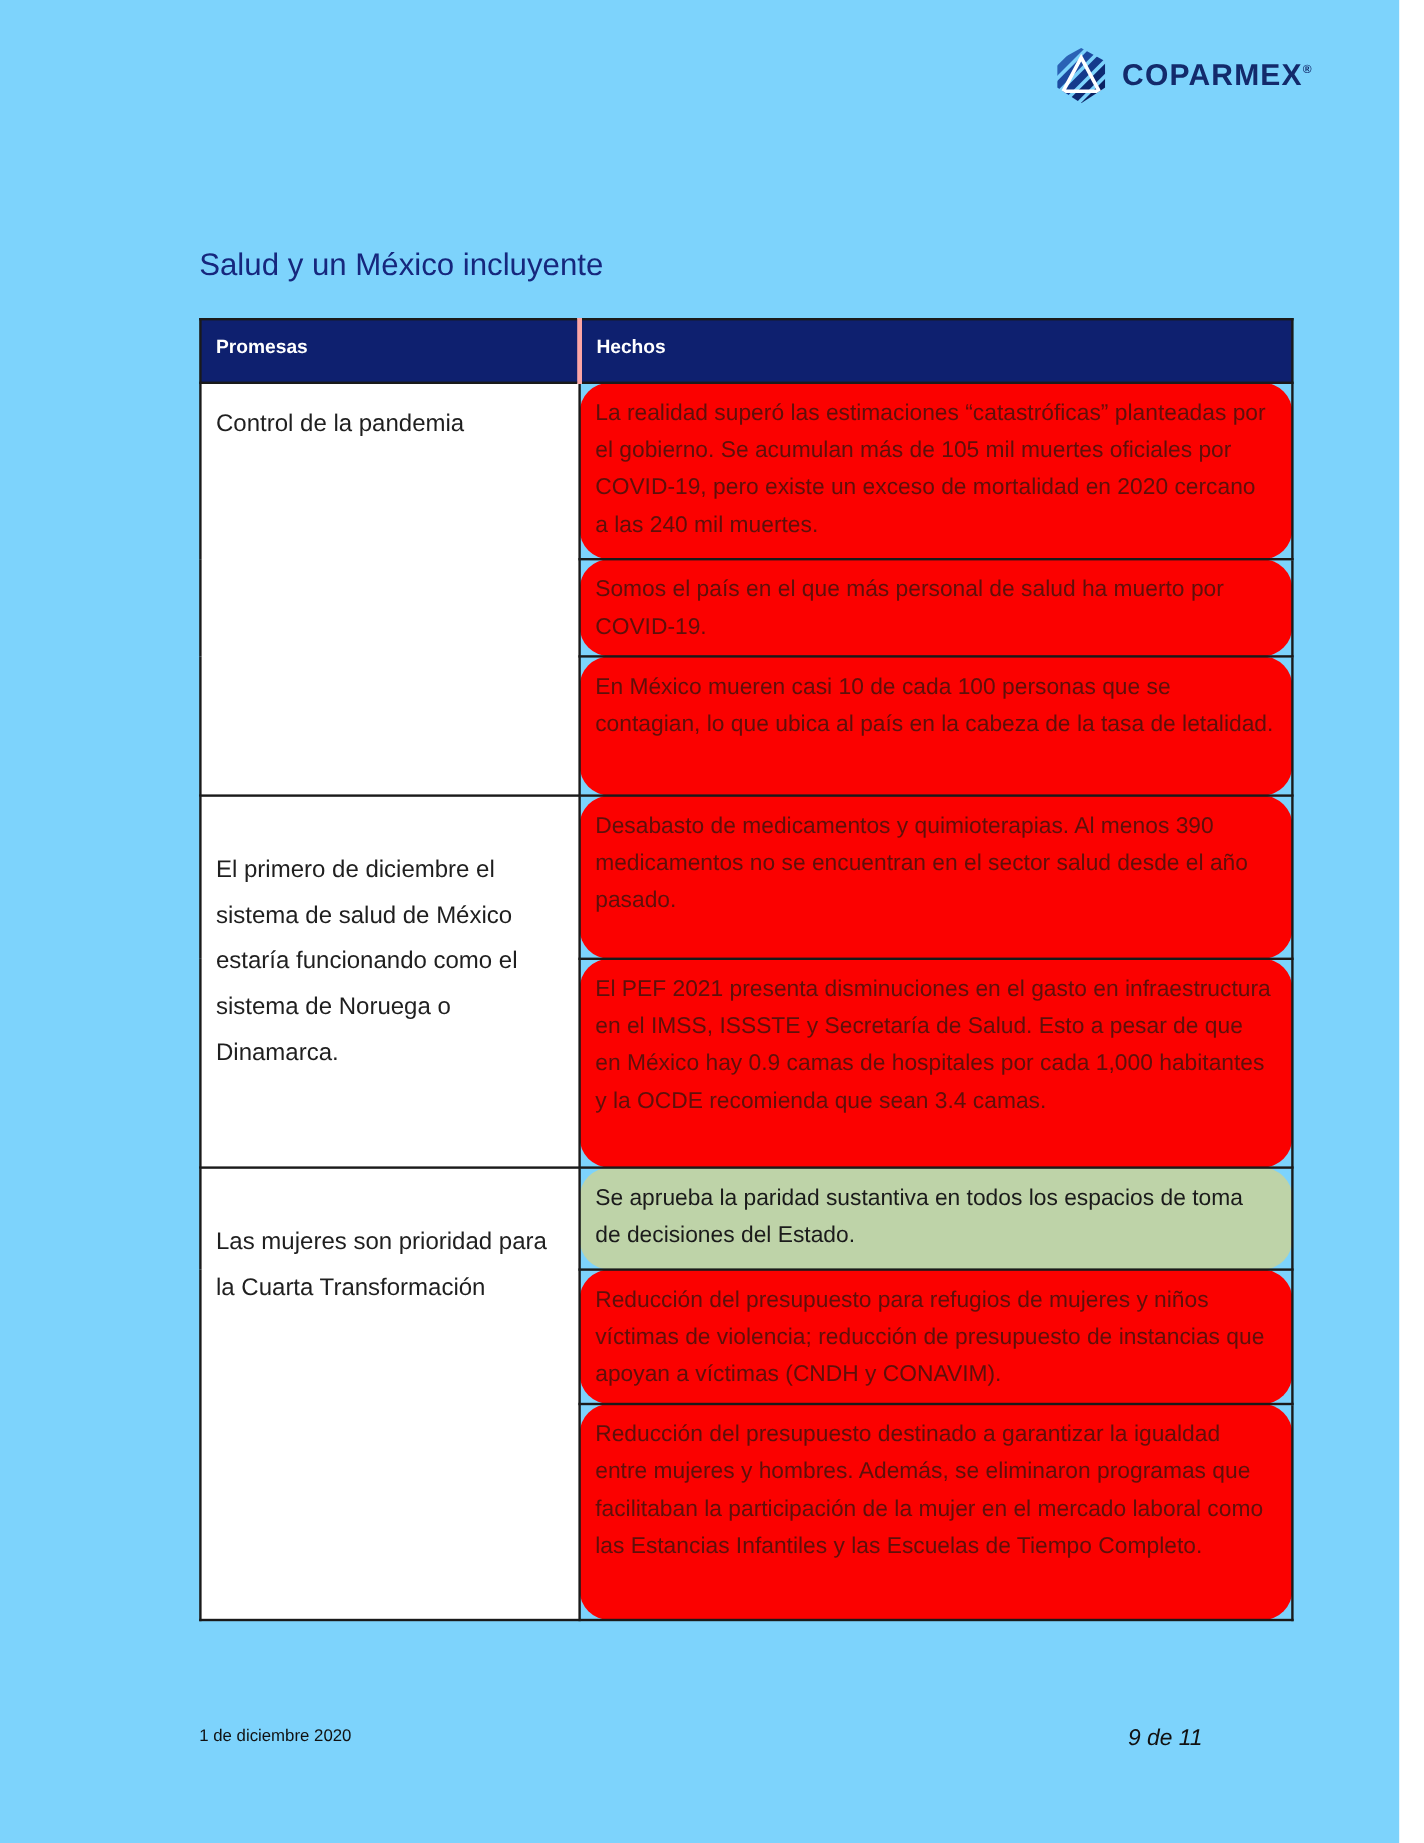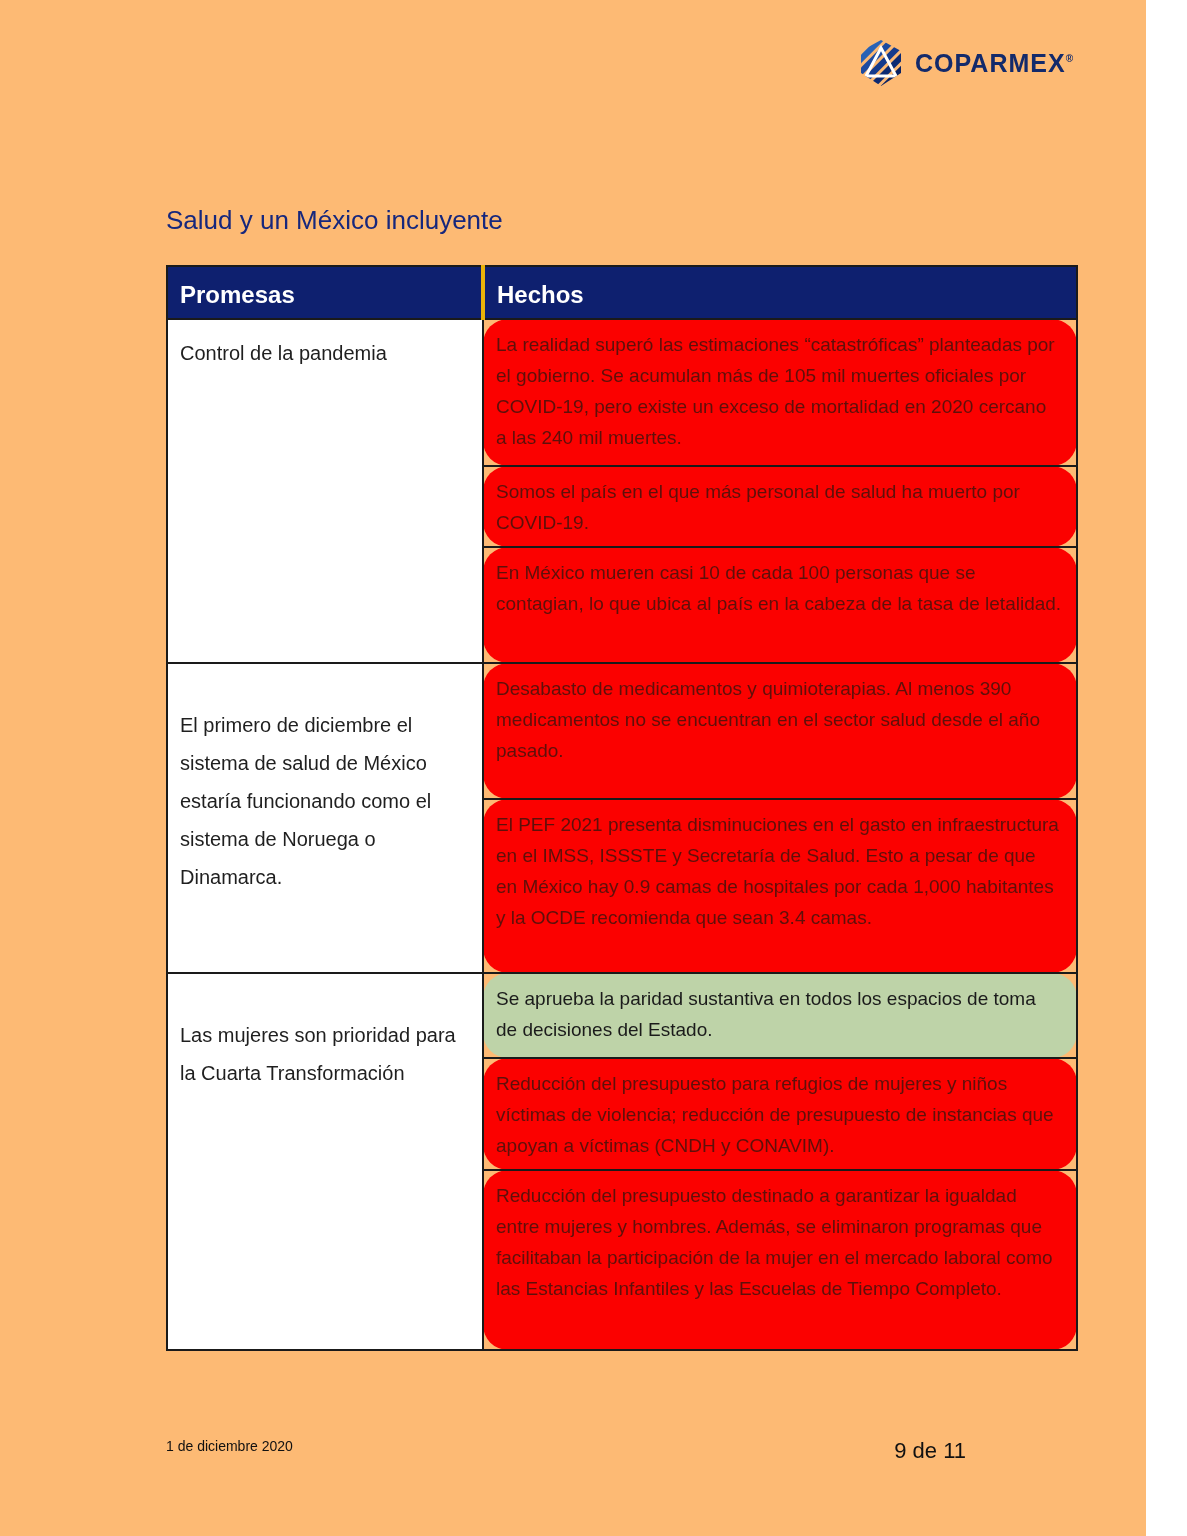--- a/index.html
+++ b/index.html
@@ -1,21 +1,22 @@
 <!DOCTYPE html>
 <html><head>
 <meta charset="utf-8">
 <style>
   html,body{margin:0;padding:0;background:#ffffff;}
   .page{
     position:relative;
     width:1146px;height:1536px;
-    background:#fdba74;
+    background:#7dd3fc;
     font-family:"Liberation Sans","DejaVu Sans",sans-serif;
     overflow:hidden;
+    padding-left:20px;
   }
 
   
   .logo{
     position:absolute;top:38px;right:72px;
     display:flex;align-items:center;gap:10px;
   }
   .logo-mark{width:48px;height:50px;flex:0 0 auto;}
   .brand{
     color:#132a6b;
@@ -41,25 +42,25 @@
   table.promises th,
   table.promises td{
     border:2px solid #1a1a1a;
     vertical-align:top;
     text-align:left;
     box-sizing:border-box;
   }
   th.hdr{
     background:#0e206f;
     color:#ffffff;
-    font-size:24px;font-weight:bold;
+    font-size:16px;font-weight:bold;
     height:53px;
     padding:14px 10px 8px 12px;
   }
-  th.hdr.hdr-facts{border-left:4px solid #eab308;}
+  th.hdr.hdr-facts{border-left:4px solid #fca5a5;}
 
   td.promise{
     background:#ffffff;color:#1f1f1f;
     font-size:20px;line-height:38px;
     padding:14px 12px 10px 12px;
   }
   td.promise.pad-lg{padding-top:42px;}
 
   td.fact{
     font-size:19px;line-height:31px;
@@ -72,22 +73,22 @@
   .h-f1{height:147px;} .h-f2{height:74px;} .h-f3{height:116px;}
   .h-f4{height:136px;} .h-f5{height:174px;margin-left:32px;}
   .h-f6{height:85px;}  .h-f7{height:105px;} .h-f8{height:180px;}
 
   
   .footer-date{
     position:absolute;left:166px;top:1438px;
     color:#111111;font-size:14px;
   }
   .footer-page{
-    position:absolute;right:180px;top:1438px;
-    color:#111111;font-size:22px;
+    position:absolute;right:164px;top:1438px;
+    color:#111111;font-size:19px;font-style:italic;
   }
 </style>
 </head>
 <body>
 
 <div class="page">
 
   <div class="logo">
     <svg class="logo-mark" viewBox="0 0 48 48" xmlns="http://www.w3.org/2000/svg" aria-hidden="true">
       <defs>

